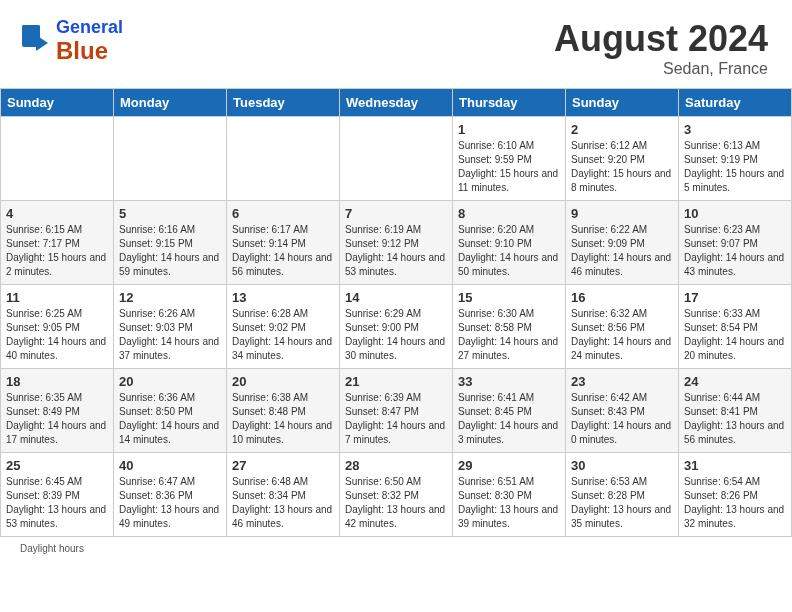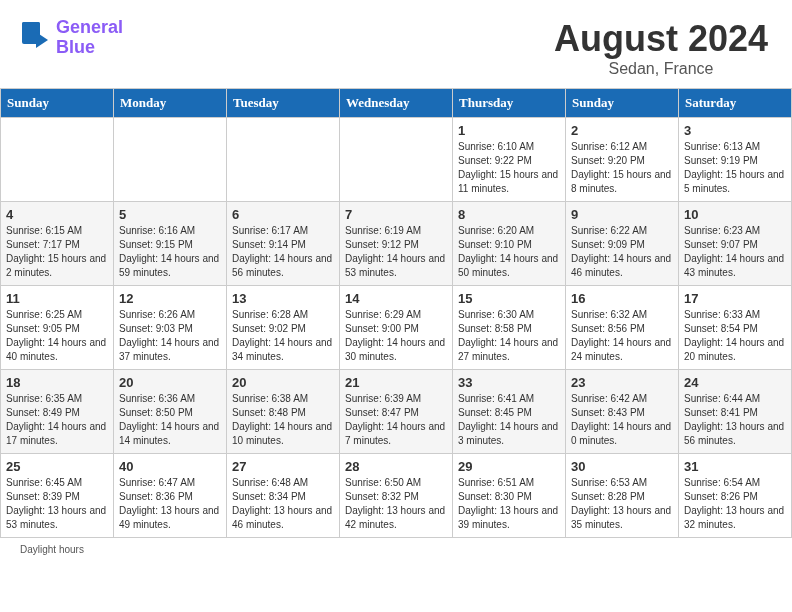--- a/index.html
+++ b/index.html
@@ -22,29 +22,29 @@
       gap: 4px;
     }
     .logo-text {
       display: flex;
       flex-direction: column;
       line-height: 1.1;
     }
     .logo-general {
       font-size: 18px;
       font-weight: bold;
-      color: #8b5cf6;
+      color: #1d4ed8;
     }
     .logo-blue {
-      font-size: 18px;
-      font-weight: bold;
-      color: #8b5cf6;
+      font-size: 24px;
+      font-weight: bold;
+      color: #c2410c;
     }
     .title-block {
-      text-align: center;
+      text-align: right;
       margin-left: 24px;
     }
     .month-year {
       font-size: 36px;
       font-weight: bold;
       color: #333;
     }
     .location {
       font-size: 16px;
       color: #555;
@@ -55,21 +55,20 @@
       margin: 0;
     }
     .calendar th {
       background-color: #1a6bb5;
       color: #fff;
       font-size: 13px;
       font-weight: bold;
       padding: 6px 6px;
       border: 1px solid #ccc;
       text-align: left;
-      font-family: Liberation Serif, serif;
     }
     .calendar td {
       border: 1px solid #ccc;
       vertical-align: top;
       padding: 5px 5px;
       width: calc(100% / 7);
       min-height: 80px;
       font-size: 10.5px;
       color: #333;
       background: #fff;
@@ -141,21 +140,21 @@
   </thead>
   <tbody id="calendar-body">
   <tr>
         <td class="empty-cell"></td>
         <td class="empty-cell"></td>
         <td class="empty-cell"></td>
         <td class="empty-cell"></td>
         <td>
           <span class="day-num">1</span>
           <div class="day-detail">Sunrise: 6:10 AM
-Sunset: 9:22 PM
+Sunset: 9:59 PM
 Daylight: 15 hours
 and 11 minutes.</div>
         </td>
         <td>
           <span class="day-num">2</span>
           <div class="day-detail">Sunrise: 6:12 AM
 Sunset: 9:20 PM
 Daylight: 15 hours
 and 8 minutes.</div>
         </td>

